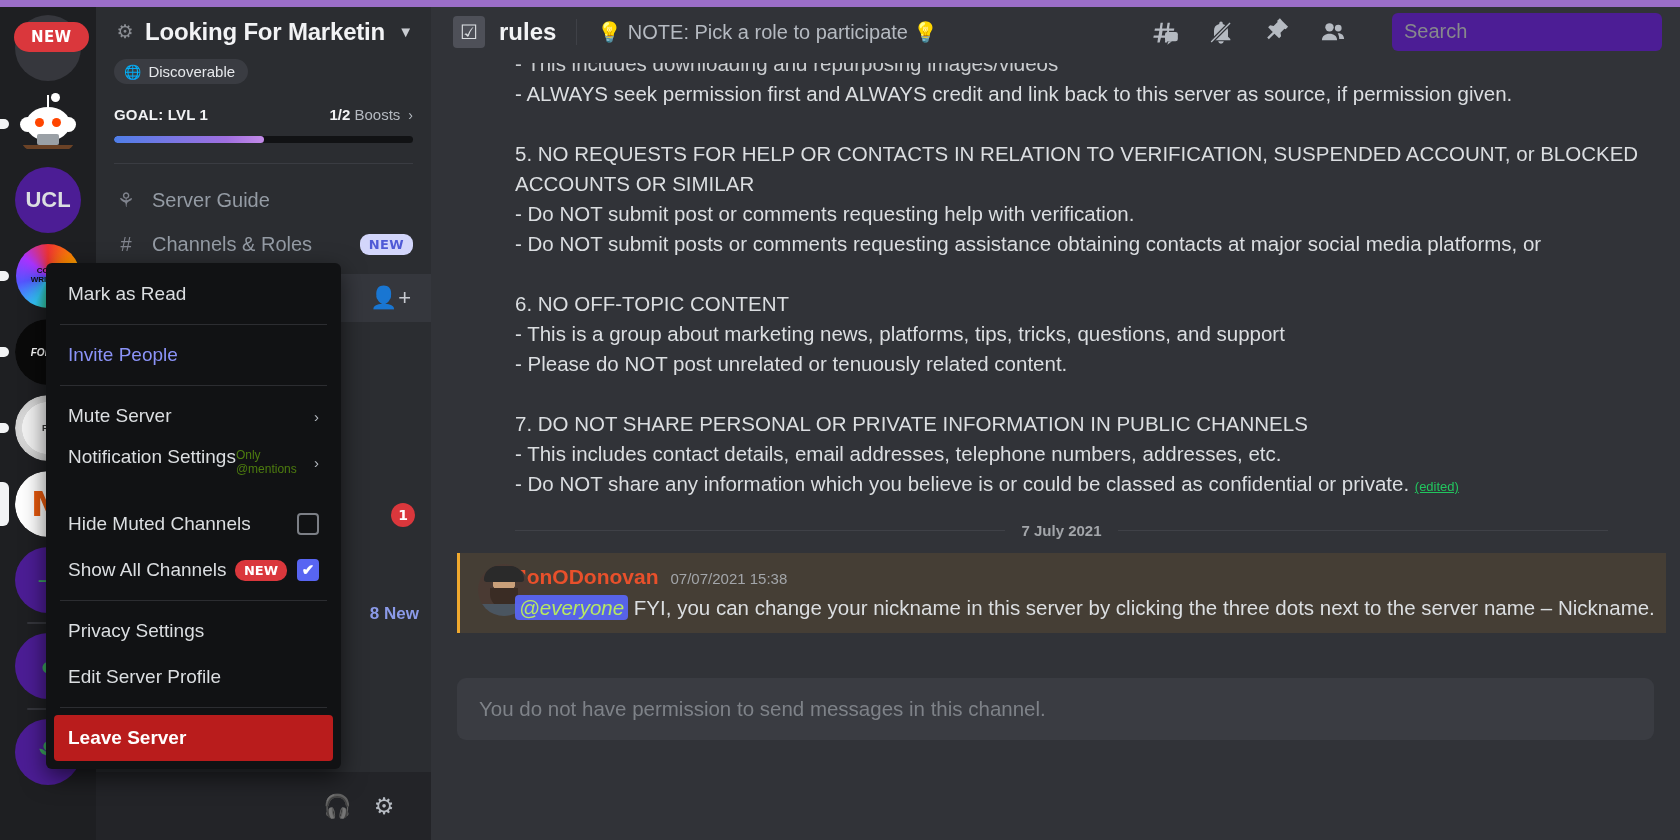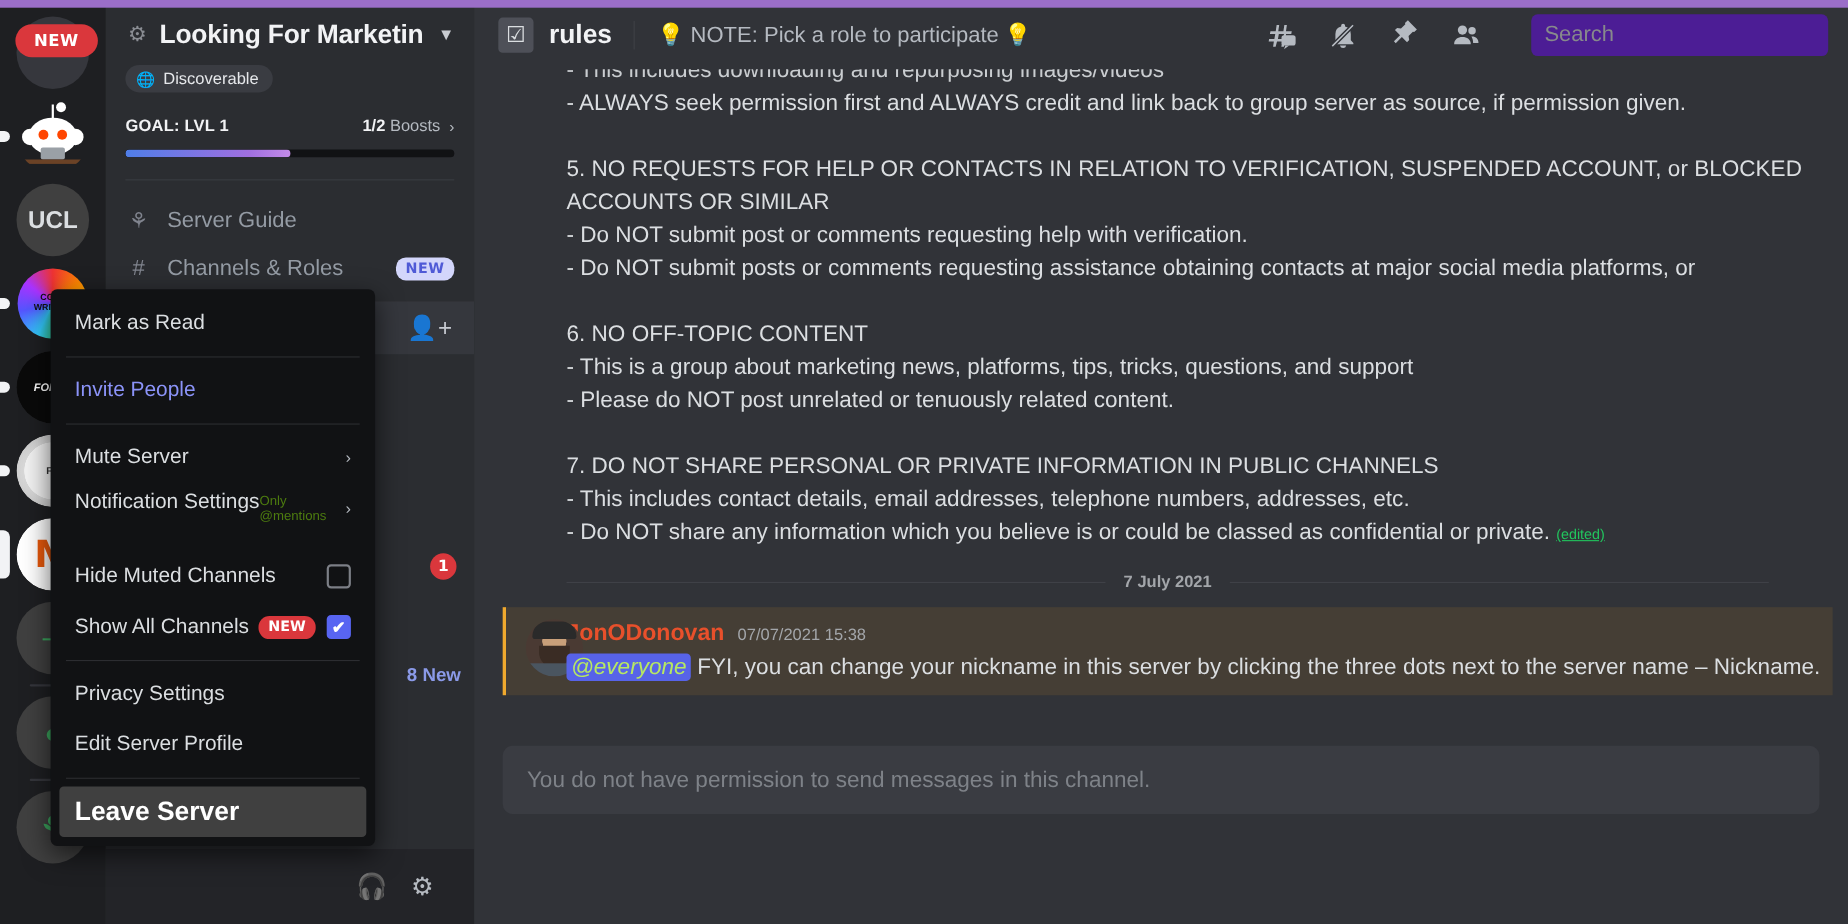--- a/index.html
+++ b/index.html
@@ -30,21 +30,21 @@
     flex: 0 0 96px;
     overflow: hidden;
   }
   .srv-slot {
     position: relative;
     width: 96px; height: 76px;
     display: flex; align-items: center; justify-content: center;
   }
   .srv-icon {
     width: 66px; height: 66px; border-radius: 50%;
-    background: #404040;
+    background: #4c1d95;
     display: flex; align-items: center; justify-content: center;
     color: #dbdee1; font-size: 22px; font-weight: 600;
     overflow: hidden; position: relative;
   }
   .pip {
     position: absolute; left: 0; top: 50%; transform: translateY(-50%);
     width: 9px; height: 10px; border-radius: 0 6px 6px 0; background: #f2f3f5;
   }
   .pip.tall { height: 44px; }
   .new-pill {
@@ -303,21 +303,21 @@
     background: #5865f2; border-color: #5865f2;
     display:flex; align-items:center; justify-content:center;
     color:#fff; font-size: 15px; font-weight: 900;
   }
   .cm-new {
     background:#da373c; color:#fff; font-size: 13px; font-weight:800;
     border-radius: 10px; padding: 3px 9px; margin-right: 10px;
     font-family:"DejaVu Sans",sans-serif;
   }
   .cm-item.leave {
-    background:#404040; color:#fff; font-weight:700; font-size:24px;
+    background:#b91c1c; color:#fff; font-weight:700; font-size:19px;
     margin-top: 0;
   }
   .cm-item.highlight-text { color:#dbdee1; }
 </style>
 </head>
 <body>
 
 <div id="nitro-strip"></div>
 
 <div id="root">
@@ -504,21 +504,21 @@
             </svg>
         </span>
         <div id="search-box">
           <span class="ph">Search</span>
         </div>
       </div>
     </div>
 
     <div id="messages">
       <div class="msg-line clip-top" style="margin-top:-14px;">- This includes downloading and repurposing images/videos</div>
-      <div class="msg-line">- ALWAYS seek permission first and ALWAYS credit and link back to group server as source, if permission given.</div>
+      <div class="msg-line">- ALWAYS seek permission first and ALWAYS credit and link back to this server as source, if permission given.</div>
       <div class="msg-line blank"></div>
       <div class="msg-line">5. NO REQUESTS FOR HELP OR CONTACTS IN RELATION TO VERIFICATION, SUSPENDED ACCOUNT, or BLOCKED</div>
       <div class="msg-line">ACCOUNTS OR SIMILAR</div>
       <div class="msg-line">- Do NOT submit post or comments requesting help with verification.</div>
       <div class="msg-line">- Do NOT submit posts or comments requesting assistance obtaining contacts at major social media platforms, or</div>
       <div class="msg-line blank"></div>
       <div class="msg-line">6. NO OFF-TOPIC CONTENT</div>
       <div class="msg-line">- This is a group about marketing news, platforms, tips, tricks, questions, and support</div>
       <div class="msg-line">- Please do NOT post unrelated or tenuously related content.</div>
       <div class="msg-line blank"></div>

